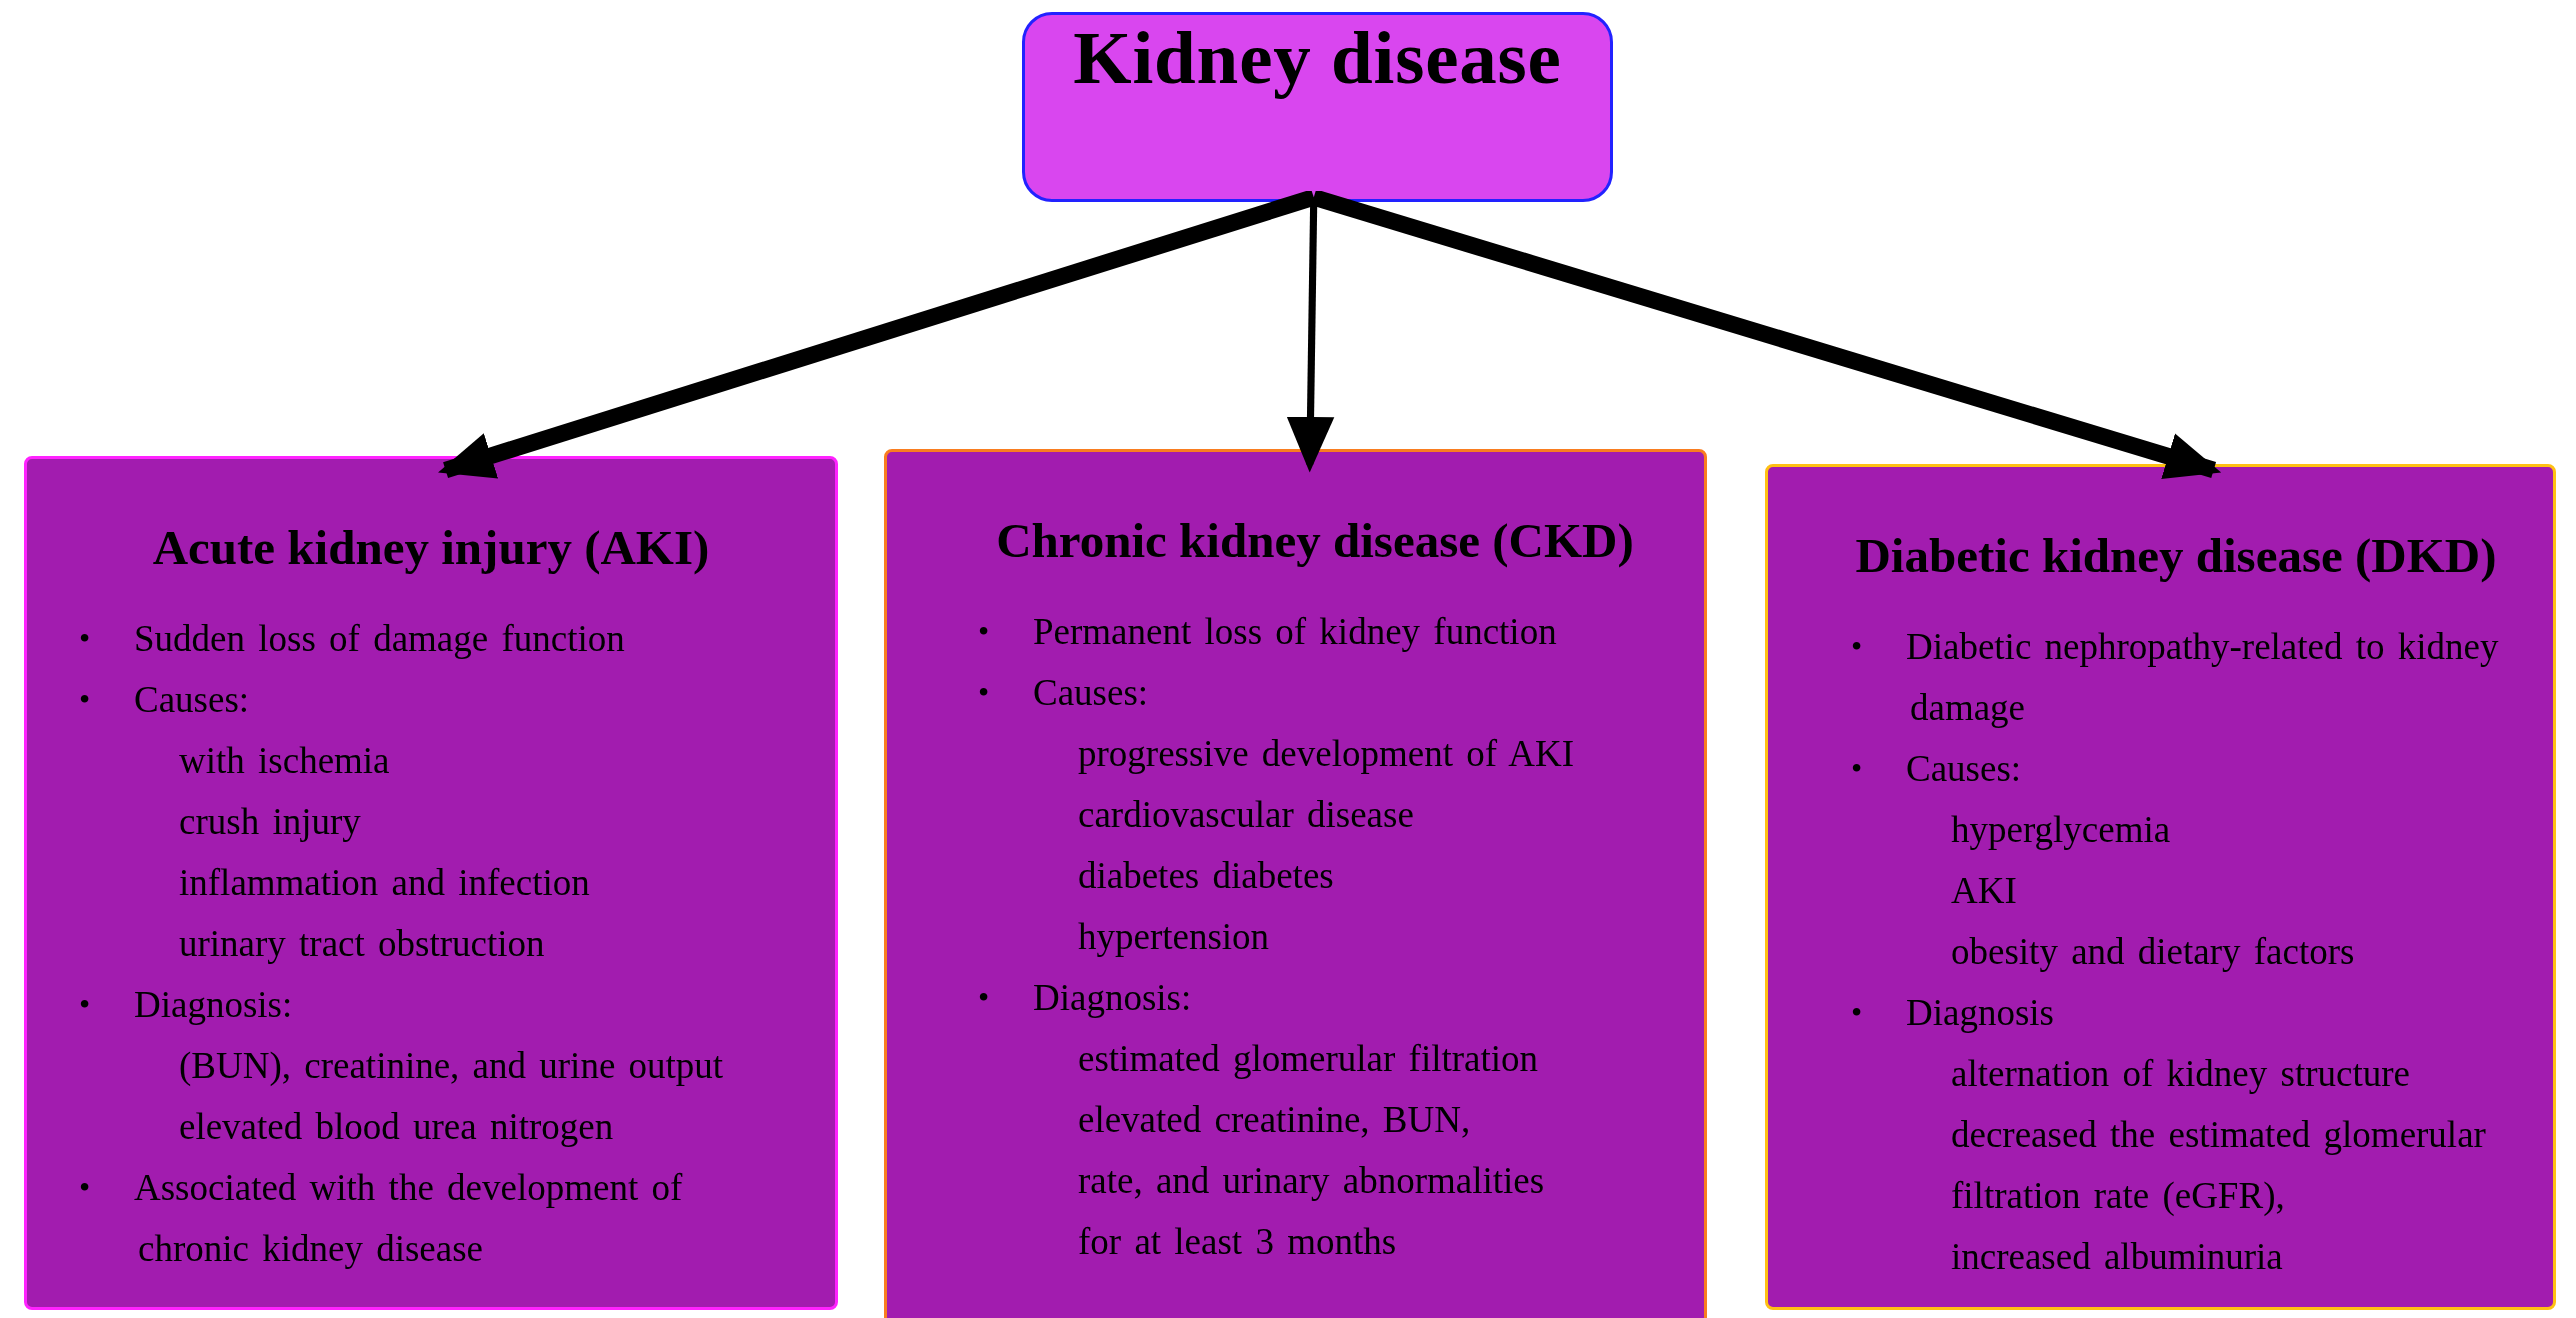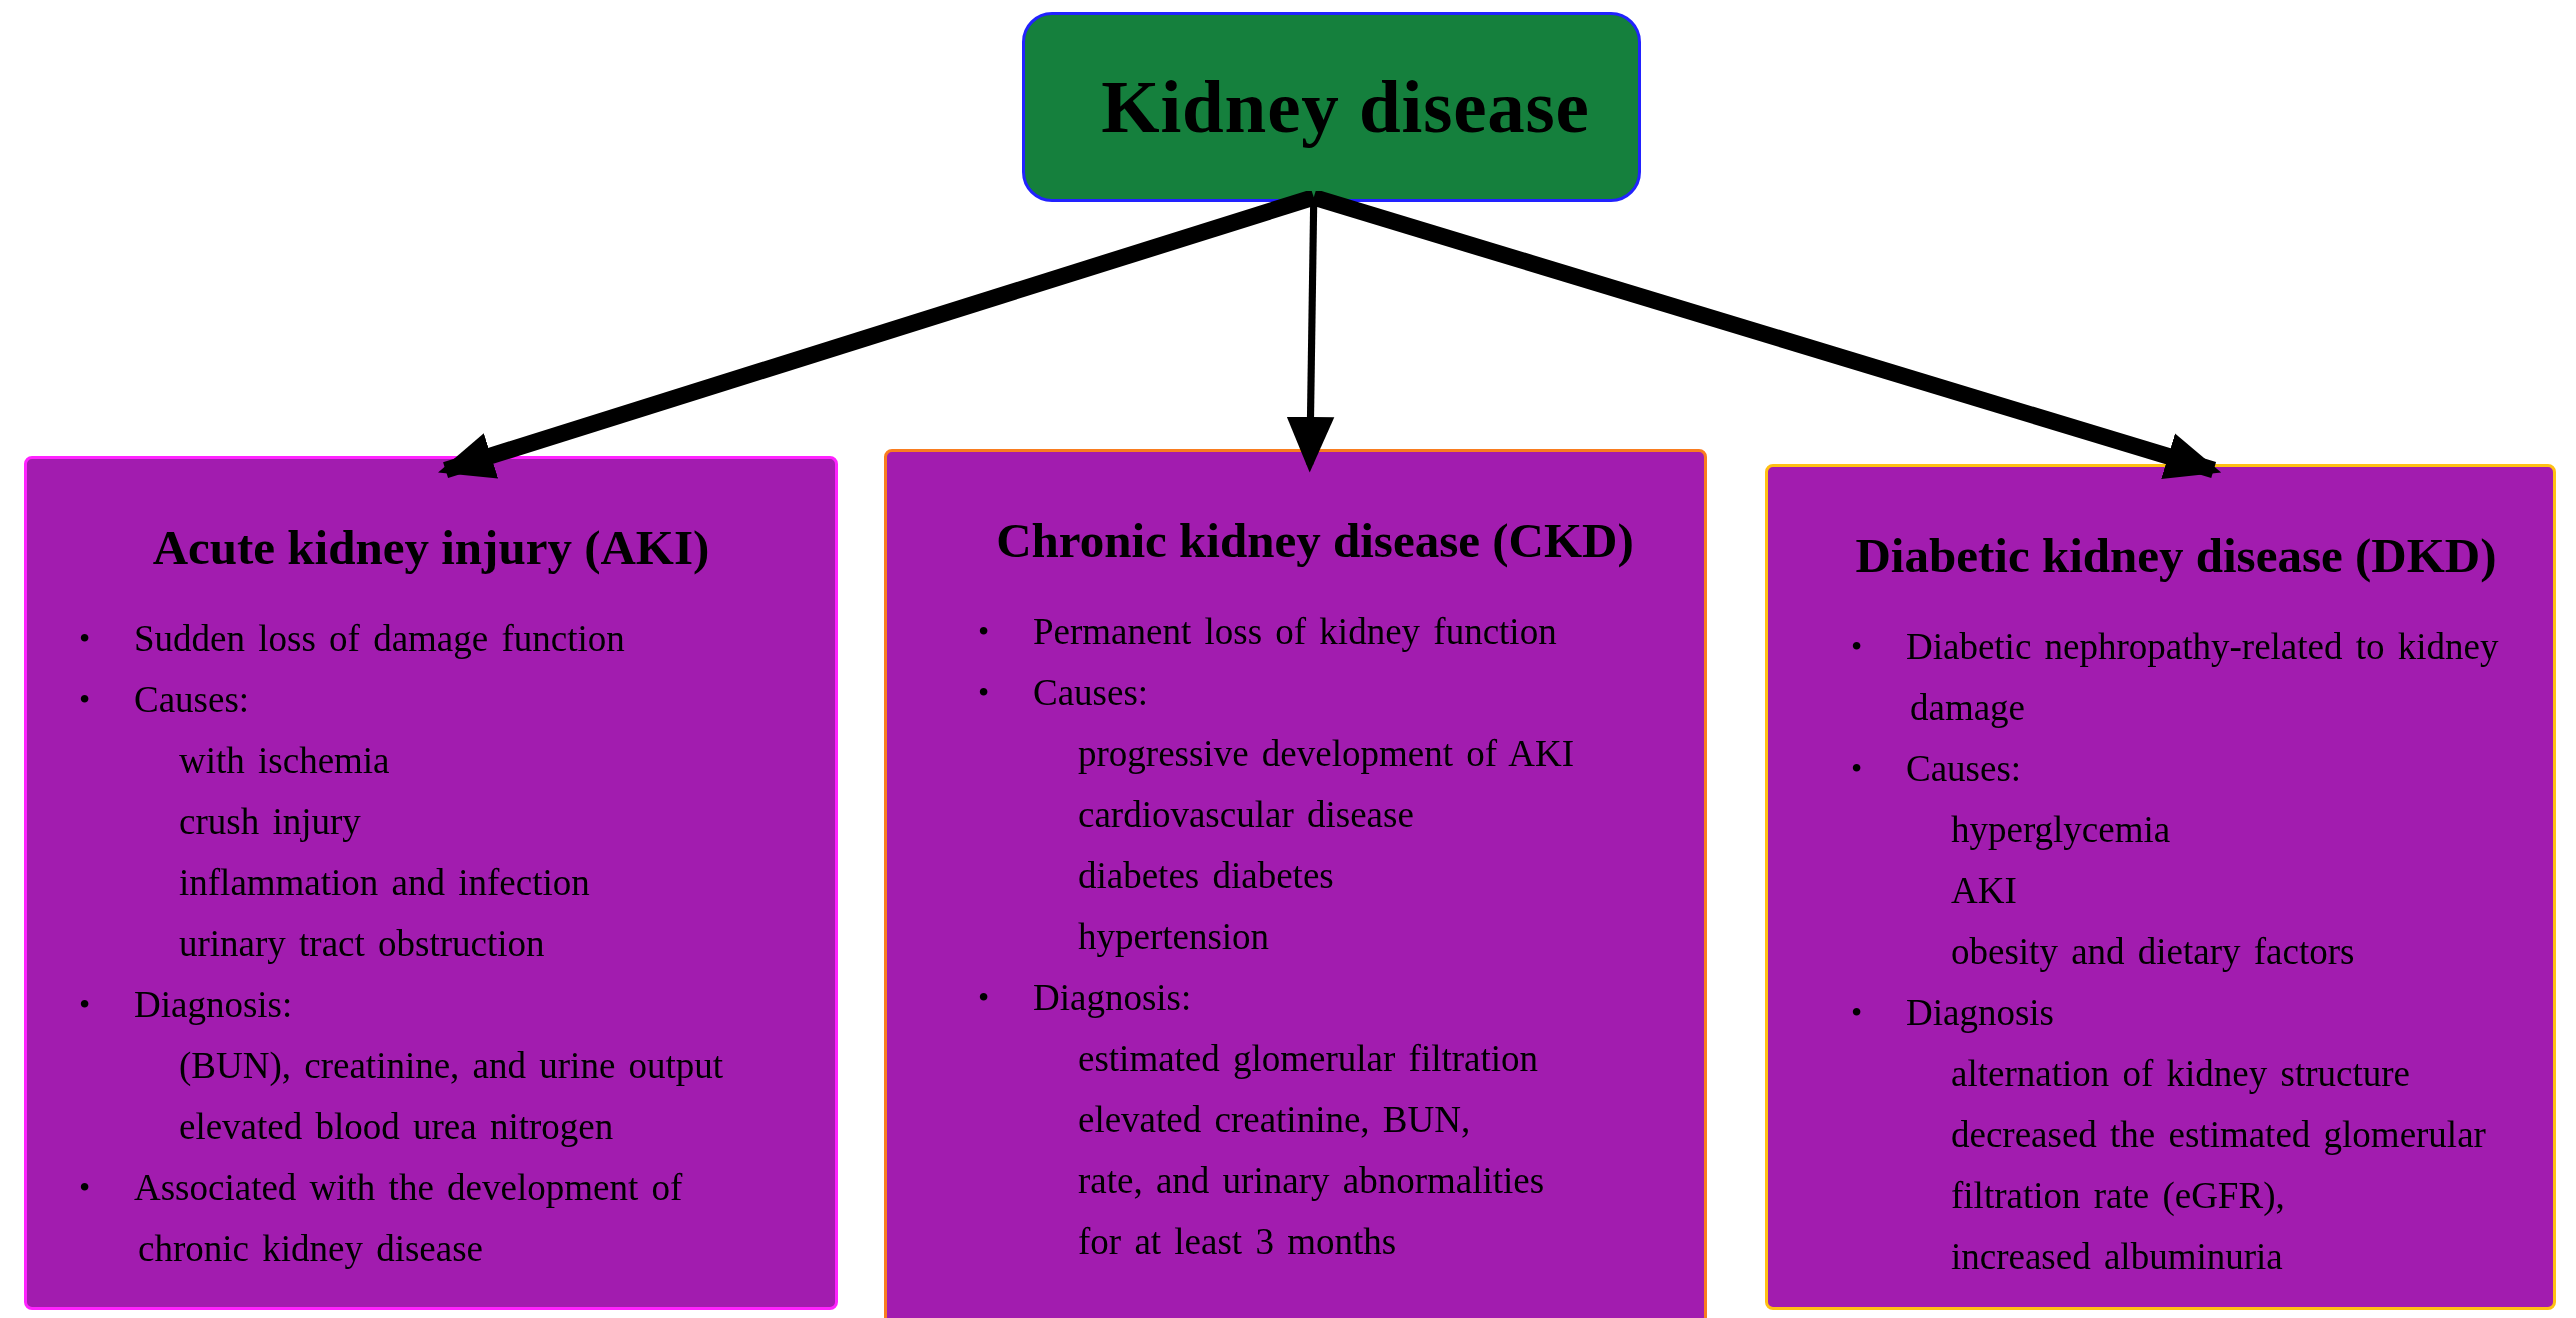--- a/index.html
+++ b/index.html
@@ -12,23 +12,22 @@
     overflow:hidden;
   }
 
   
   .root-node {
     position:absolute;
     left:1022px; top:12px;
     width:585px; height:184px;
     border:3.2px solid #2222ff;
     border-radius:30px;
-    display:flex; align-items:center; justify-content:center;
-    background:#15803d;
-    padding-left:28px;
+    display:flex; align-items:flex-start; justify-content:center;
+    background:#d946ef;
   }
   .root-title {
     font-weight:bold;
     font-size:75px;
     letter-spacing:0.8px;
     white-space:nowrap;
   }
 
   
   .arrows-svg {

